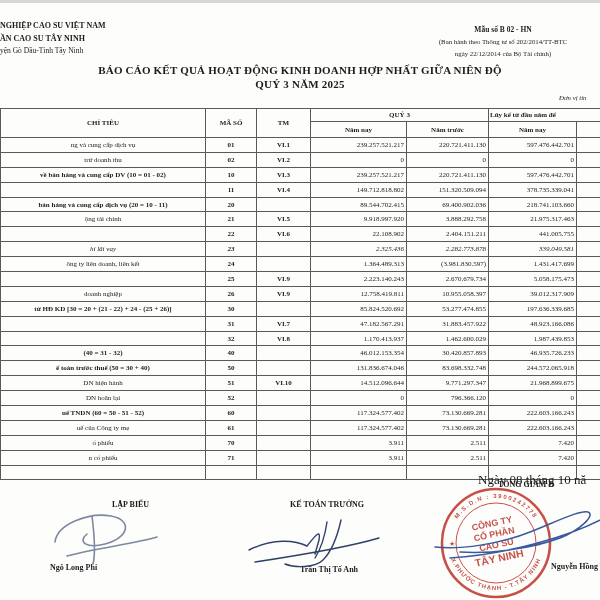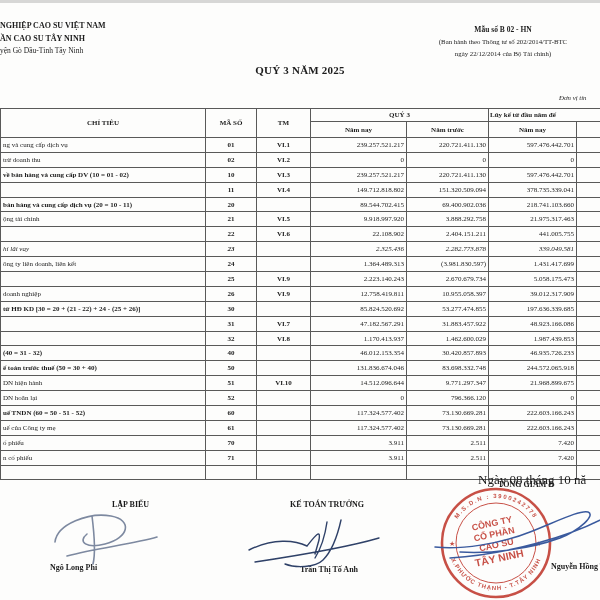--- a/index.html
+++ b/index.html
@@ -26,21 +26,21 @@
     border-collapse:collapse;table-layout:fixed;
   }
   table.report th,table.report td{
     border:1px solid #595959;
     font-size:7px;padding:0 2px;overflow:hidden;white-space:nowrap;
   }
   table.report th{font-weight:bold;padding:0 1px;}
   table.report .hr1 th{height:12px;}
   table.report .hr2 th{height:15px;}
   table.report td{height:13.9px;}
-  td.cell-label{text-align:left;padding-left:1px;border-left:none;margin-top:36px;}
+  td.cell-label{text-align:center;padding-left:1px;border-left:none;margin-top:36px;}
   th.h-chitieu{border-left:none;}
   td.cell-center{text-align:center;font-weight:bold;}
   td.cell-num{text-align:right;padding-right:3px;}
   th.h-luyke{text-align:left;padding-left:8px;}
   tr.bold-row td.cell-label{font-weight:bold;}
   tr.italic-row{font-style:italic;}
   
   .sig-title{position:absolute;font-weight:bold;font-size:8px;white-space:nowrap;}
   .sig-name{position:absolute;font-weight:bold;font-size:8px;white-space:nowrap;}
   .date-line{position:absolute;left:478px;top:472px;font-size:13px;white-space:nowrap;}
@@ -57,20 +57,21 @@
   <div class="l3">yện Gò Dầu-Tỉnh Tây Ninh</div>
 </div>
 
 <div class="form-block">
   <div class="f1">Mẫu số B 02 - HN</div>
   <div class="f2">(Ban hành theo Thông tư số 202/2014/TT-BTC</div>
   <div class="f3">ngày 22/12/2014 của Bộ Tài chính)</div>
 </div>
 
 <div class="title">
+  <div>BÁO CÁO KẾT QUẢ HOẠT ĐỘNG KINH DOANH HỢP NHẤT GIỮA NIÊN ĐỘ</div>
   <div>QUÝ 3 NĂM 2025</div>
 </div>
 
 <div class="unit-note">Đơn vị tín</div>
 
 <table class="report">
   <colgroup>
     <col style="width:205px">
       <col style="width:51px">
       <col style="width:54px">

